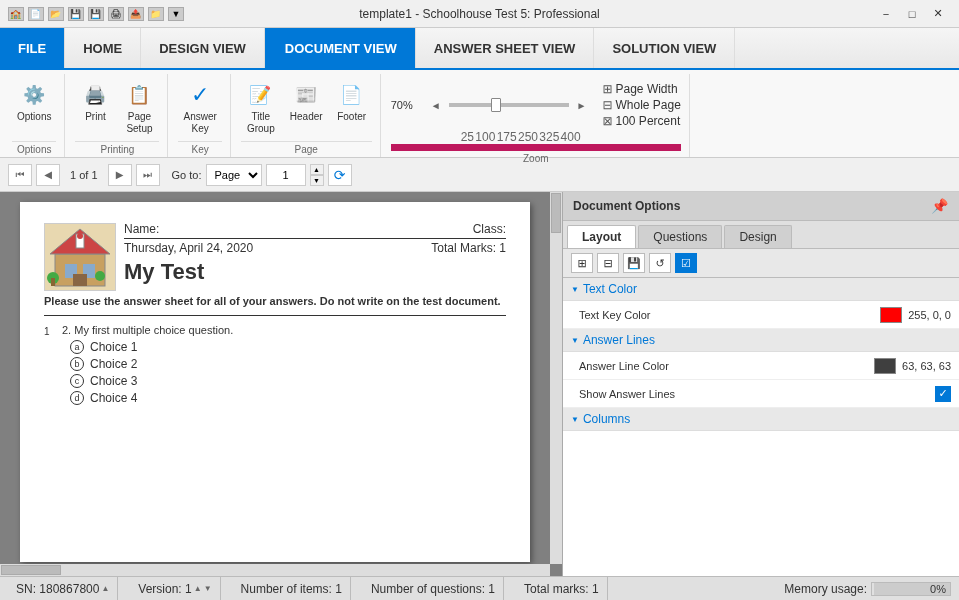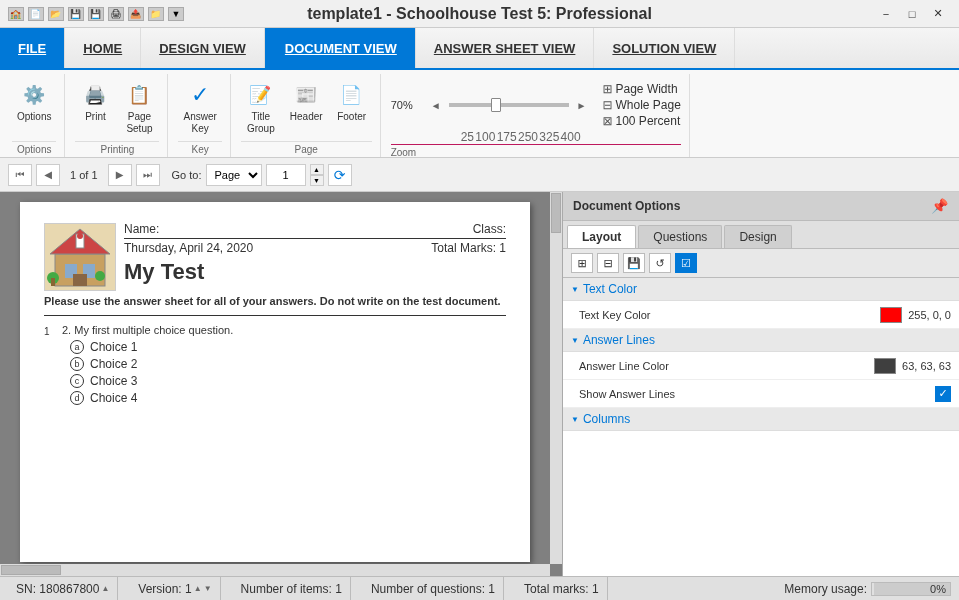--- a/index.html
+++ b/index.html
@@ -11,42 +11,41 @@
       background: #f0f0f0;
       display: flex;
       align-items: center;
       justify-content: space-between;
       padding: 0 8px;
       border-bottom: 1px solid #ccc;
     }
     .title-bar-left { display: flex; align-items: center; gap: 4px; }
     .title-bar-icons { display: flex; gap: 4px; align-items: center; }
     .title-bar-icon { width: 16px; height: 14px; background: #ccc; border: 1px solid #aaa; display: flex; align-items: center; justify-content: center; font-size: 9px; cursor: pointer; }
-    .title-bar-title { font-size: 16px; color: #333; position: absolute; left: 50%; transform: translateX(-50%); font-weight: bold; }
+    .title-bar-title { font-size: 12px; color: #333; position: absolute; left: 50%; transform: translateX(-50%); }
     .window-controls { display: flex; gap: 0; }
     .win-btn { width: 26px; height: 18px; display: flex; align-items: center; justify-content: center; cursor: pointer; font-size: 11px; background: transparent; border: none; color: #333; }
 
     
     .menu-bar {
       height: 42px;
       background: linear-gradient(to bottom, #f5f5f5, #e8e8e8);
       display: flex;
       align-items: stretch;
       border-bottom: 2px solid #0078d7;
     }
     .menu-tab {
       padding: 0 18px;
       display: flex;
       align-items: center;
       cursor: pointer;
       font-size: 13px;
       font-weight: 600;
       color: #333;
       border-right: 1px solid #ddd;
-      text-decoration: underline;
     }
     .menu-tab.file { background: #0078d7; color: white; font-size: 13px; padding: 0 18px; }
     .menu-tab.active { background: #0078d7; color: white; padding-left: 20px; }
 
     
     .ribbon {
       height: 88px;
       background: #f8f8f8;
       border-bottom: 1px solid #ccc;
       display: flex;
@@ -418,21 +417,21 @@
       </div>
     </div>
     <div style="display:flex;justify-content:space-between;width:120px;font-size:9px;color:#666;padding-top:2px;margin-left:70px;">
       <span>25</span>
       <span>100</span>
       <span>175</span>
       <span>250</span>
       <span>325</span>
       <span>400</span>
     </div>
-    <div style="font-size:10px;color:#666;border-top:1px solid #be185d;width:100%;text-align:left;padding:2px 0;margin-top:auto;">Zoom</div>
+    <div style="font-size:10px;color:#666;border-top:7px solid #be185d;width:100%;text-align:center;padding:2px 0;margin-top:auto;">Zoom</div>
   </div>
 </div>
 
 <div class="nav-bar">
   <button class="nav-btn">⏮</button>
   <button class="nav-btn">◀</button>
   <span class="page-info">1 of 1</span>
   <button class="nav-btn">▶</button>
   <button class="nav-btn">⏭</button>
   <span class="goto-label">Go to:</span>

